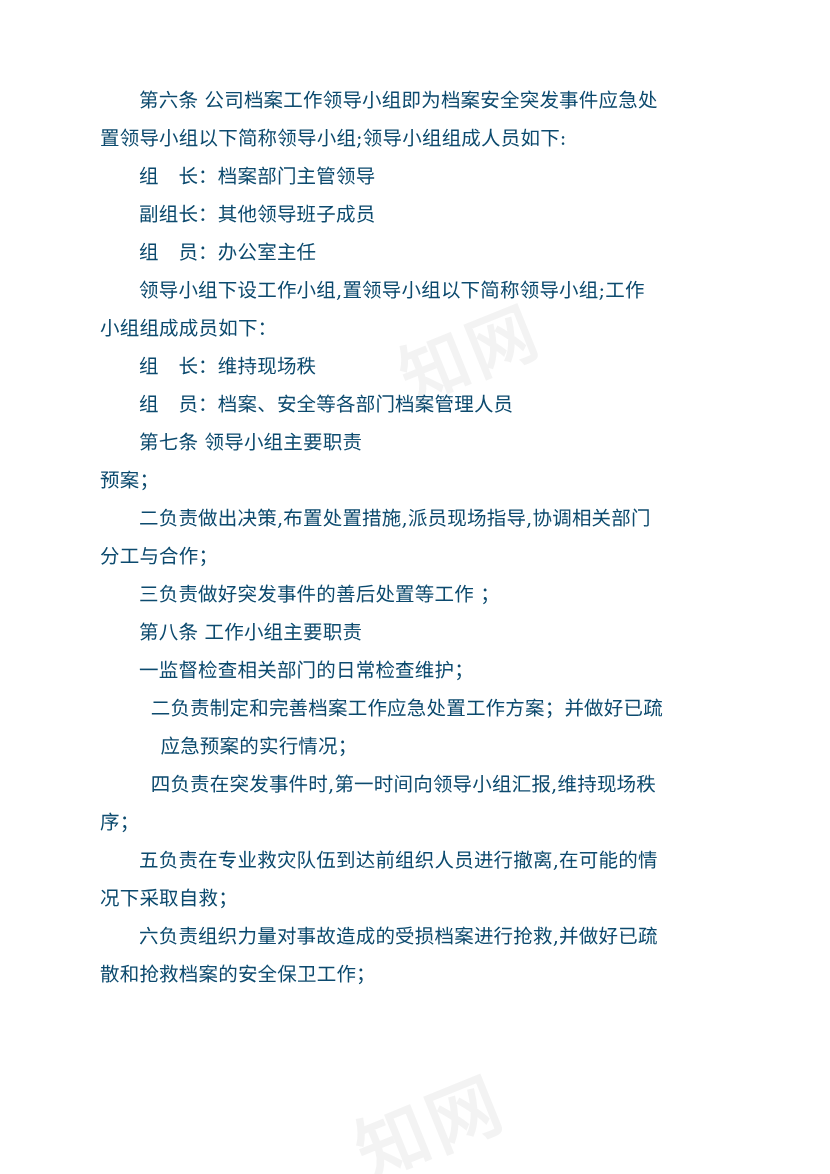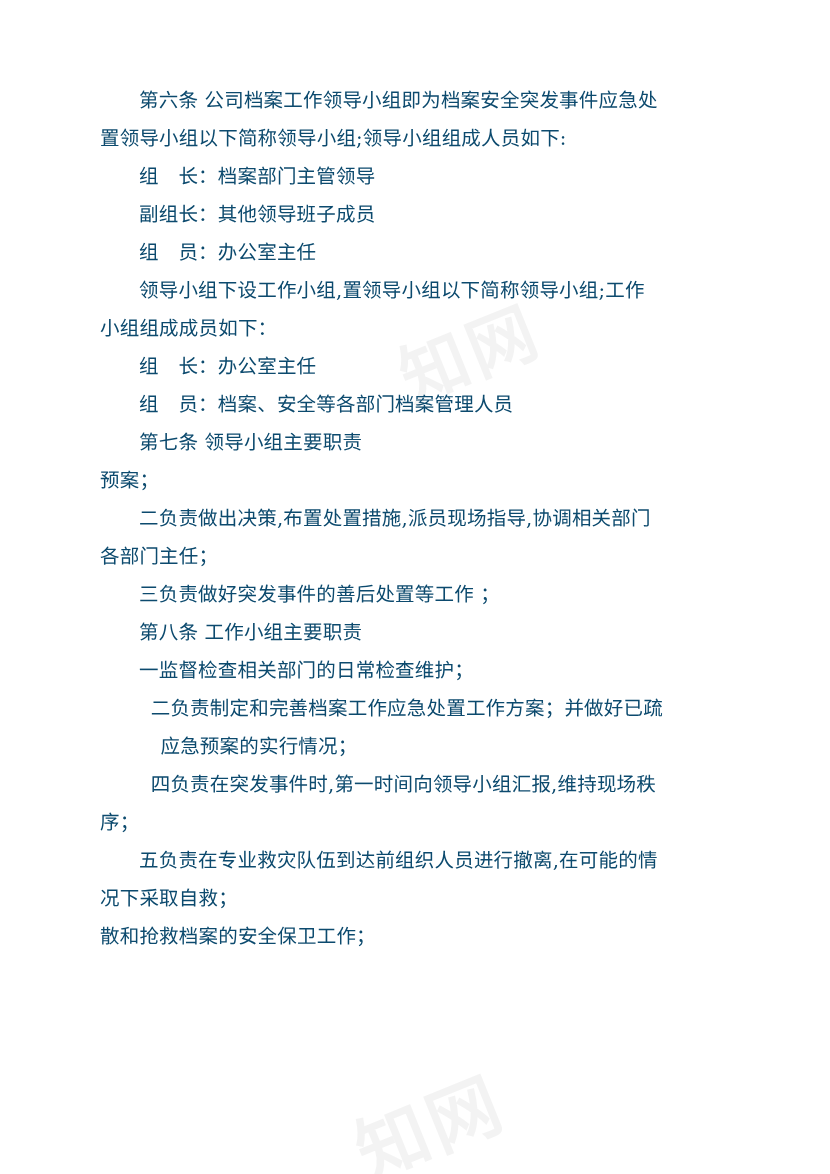--- a/index.html
+++ b/index.html
@@ -85,41 +85,42 @@
     <p class="para indent-1">第六条  公司档案工作领导小组即为档案安全突发事件应急处</p>
     <p class="para cont">置领导小组以下简称领导小组;领导小组组成人员如下:</p>
 
     <p class="para indent-hang">组　长：档案部门主管领导</p>
     <p class="para indent-hang">副组长：其他领导班子成员</p>
     <p class="para indent-hang">组　员：办公室主任</p>
 
     <p class="para indent-1">领导小组下设工作小组,置领导小组以下简称领导小组;工作</p>
     <p class="para cont">小组组成成员如下：</p>
 
-    <p class="para indent-hang">组　长：办公室主任</p>
+    <p class="para indent-hang">组　长：维持现场秩</p>
     <p class="para indent-hang">组　员：档案、安全等各部门档案管理人员</p>
 
     <p class="para indent-1">第七条  领导小组主要职责</p>
 
     <p class="para cont">预案；</p>
 
     <p class="para indent-hang">二负责做出决策,布置处置措施,派员现场指导,协调相关部门</p>
-    <p class="para cont">各部门主任；</p>
+    <p class="para cont">分工与合作；</p>
 
     <p class="para indent-hang">三负责做好突发事件的善后处置等工作 ；</p>
 
     <p class="para indent-1">第八条  工作小组主要职责</p>
 
     <p class="para indent-hang">一监督检查相关部门的日常检查维护；</p>
 
     <p class="para indent-deep">二负责制定和完善档案工作应急处置工作方案；并做好已疏</p>
     <p class="para indent-deep2">应急预案的实行情况；</p>
 
     <p class="para indent-deep">四负责在突发事件时,第一时间向领导小组汇报,维持现场秩</p>
     <p class="para cont">序；</p>
 
     <p class="para indent-hang">五负责在专业救灾队伍到达前组织人员进行撤离,在可能的情</p>
     <p class="para cont">况下采取自救；</p>
 
+    <p class="para indent-hang">六负责组织力量对事故造成的受损档案进行抢救,并做好已疏</p>
     <p class="para cont">散和抢救档案的安全保卫工作；</p>
 
   </div>
 </div>
 
 </body></html>

